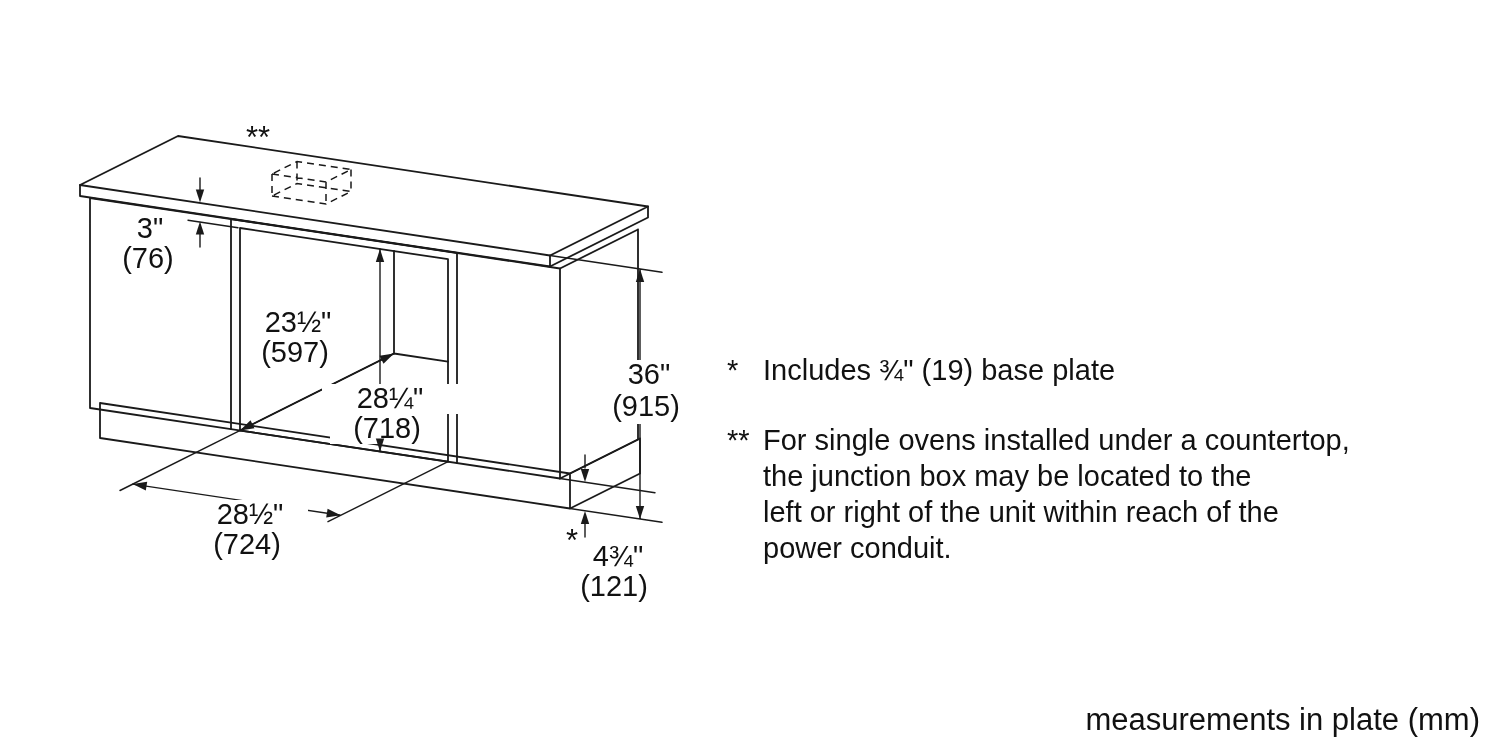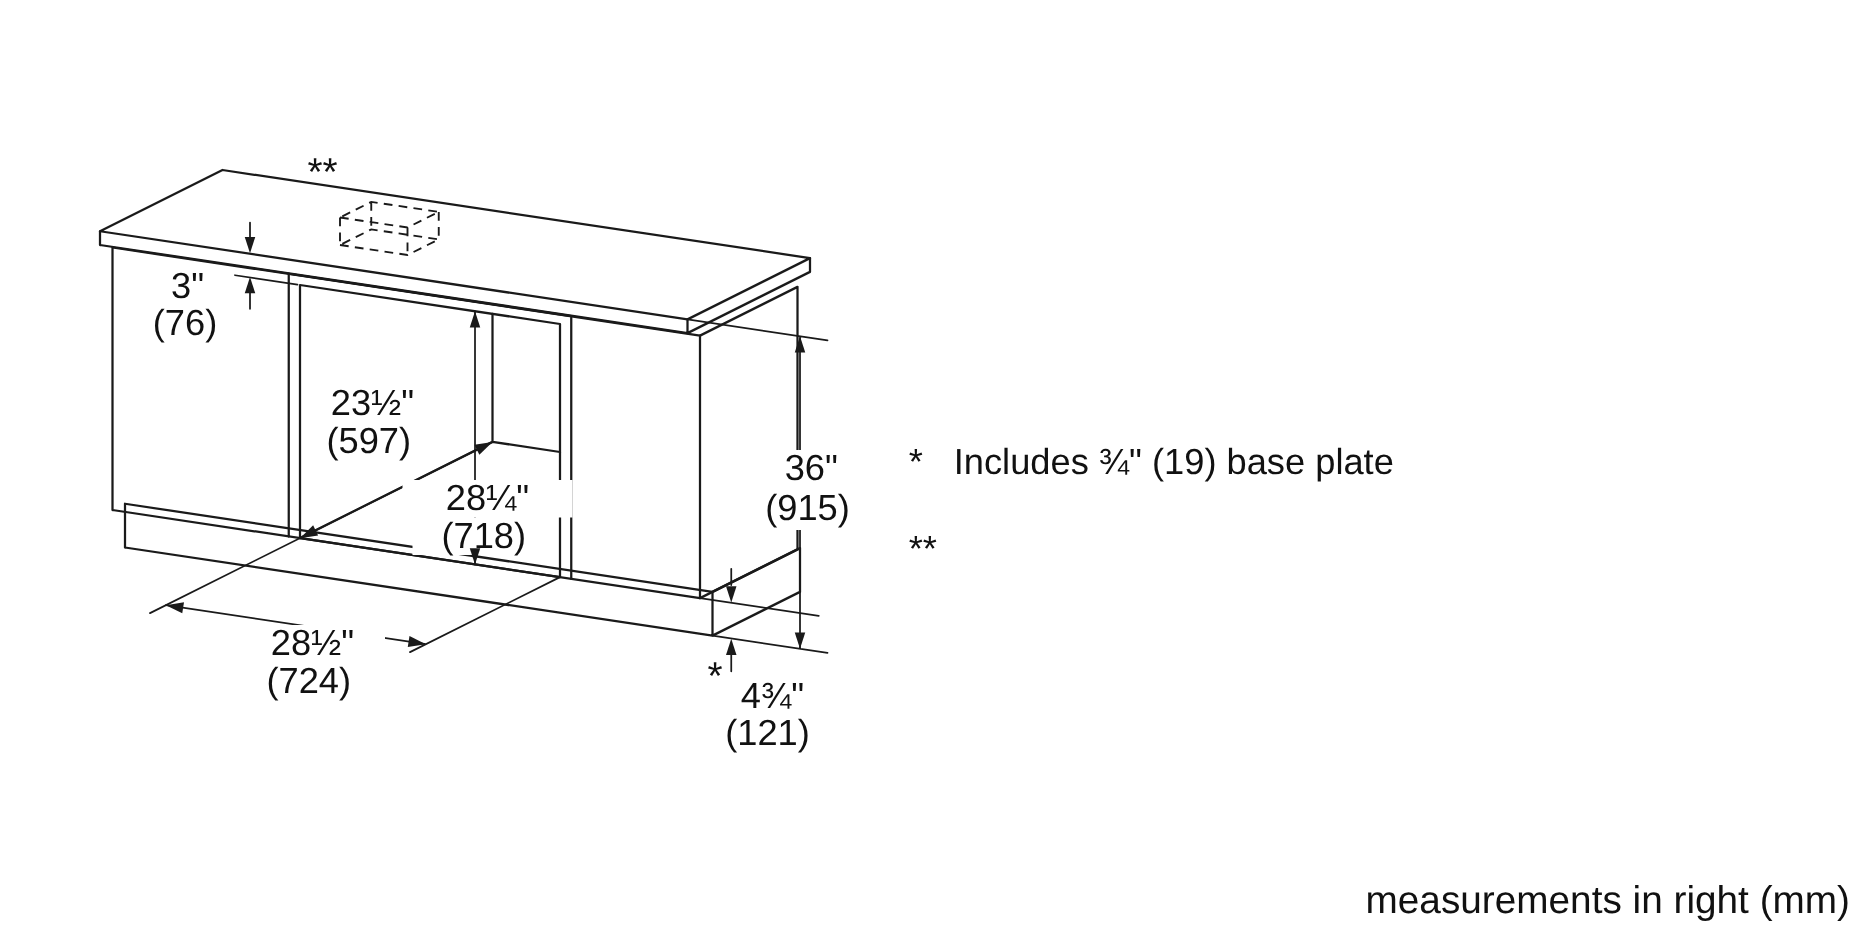--- a/index.html
+++ b/index.html
@@ -108,16 +108,22 @@
   </g>
 </svg>
 
 <div class="notes">
   <div class="note">
     <span class="marker">*</span>
     <span>Includes ¾" (19) base plate</span>
   </div>
   <div class="note">
     <span class="marker">**</span>
+    <span>
+      <div>For single ovens installed under a countertop,</div>
+      <div>the junction box may be located to the</div>
+      <div>left or right of the unit within reach of the</div>
+      <div>power conduit.</div>
+    </span>
   </div>
 </div>
 
-<div class="caption">measurements in right (mm)</div>
+<div class="caption">measurements in plate (mm)</div>
 
 </body></html>

